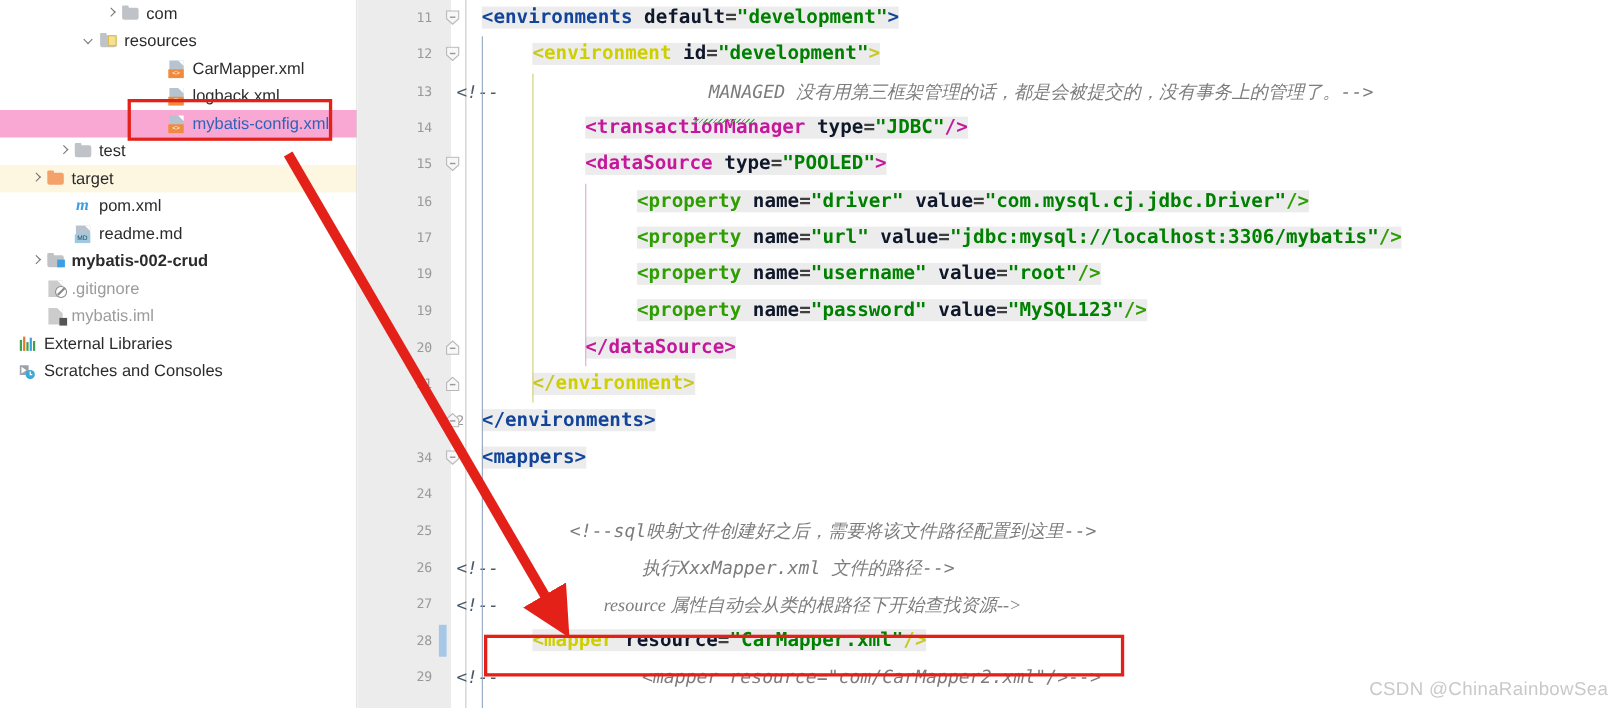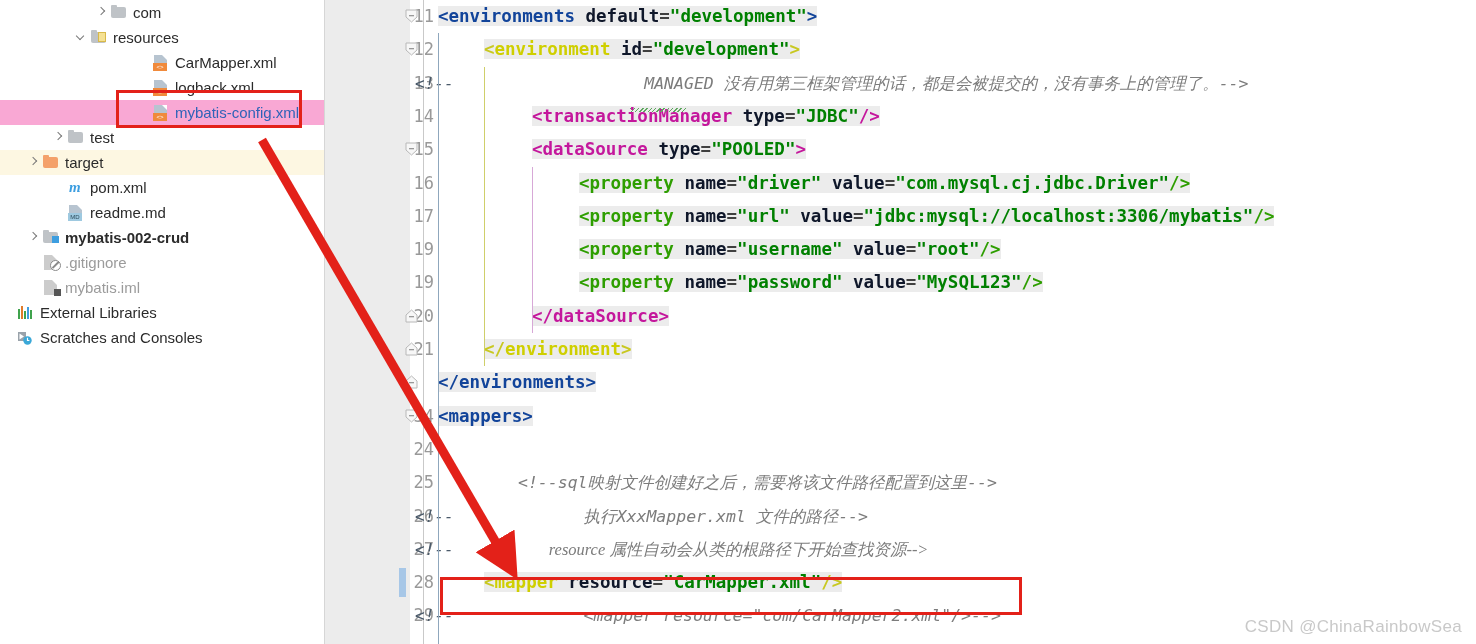--- a/index.html
+++ b/index.html
@@ -87,22 +87,22 @@
   }
   #foldcol{
     position:absolute;left:85px;top:0;width:28px;height:644px;background:#ffffff;
   }
   .foldline{position:absolute;left:13px;top:0;width:1px;height:644px;background:#c9c9c9;}
   .code-area{position:absolute;left:0;top:0;width:1151px;height:644px;}
 
   .ln{
     position:absolute;left:0;width:68px;text-align:right;
     font-family:"DejaVu Sans Mono","Liberation Mono",monospace;
-    font-size:17px;color:#999999;
-    height:33.3px;line-height:33.3px;padding-left:41px;
+    font-size:12px;color:#999999;
+    height:33.3px;line-height:33.3px;
   }
   .foldmark{
     position:absolute;left:79px;width:15px;height:15px;
   }
   .foldmark svg{display:block;}
   .cmtpre{
     position:absolute;left:90px;
     font-family:"DejaVu Sans Mono","Liberation Mono",monospace;
     font-style:italic;font-size:16px;color:#4a5a6a;
     height:33.3px;line-height:33.3px;white-space:pre;

